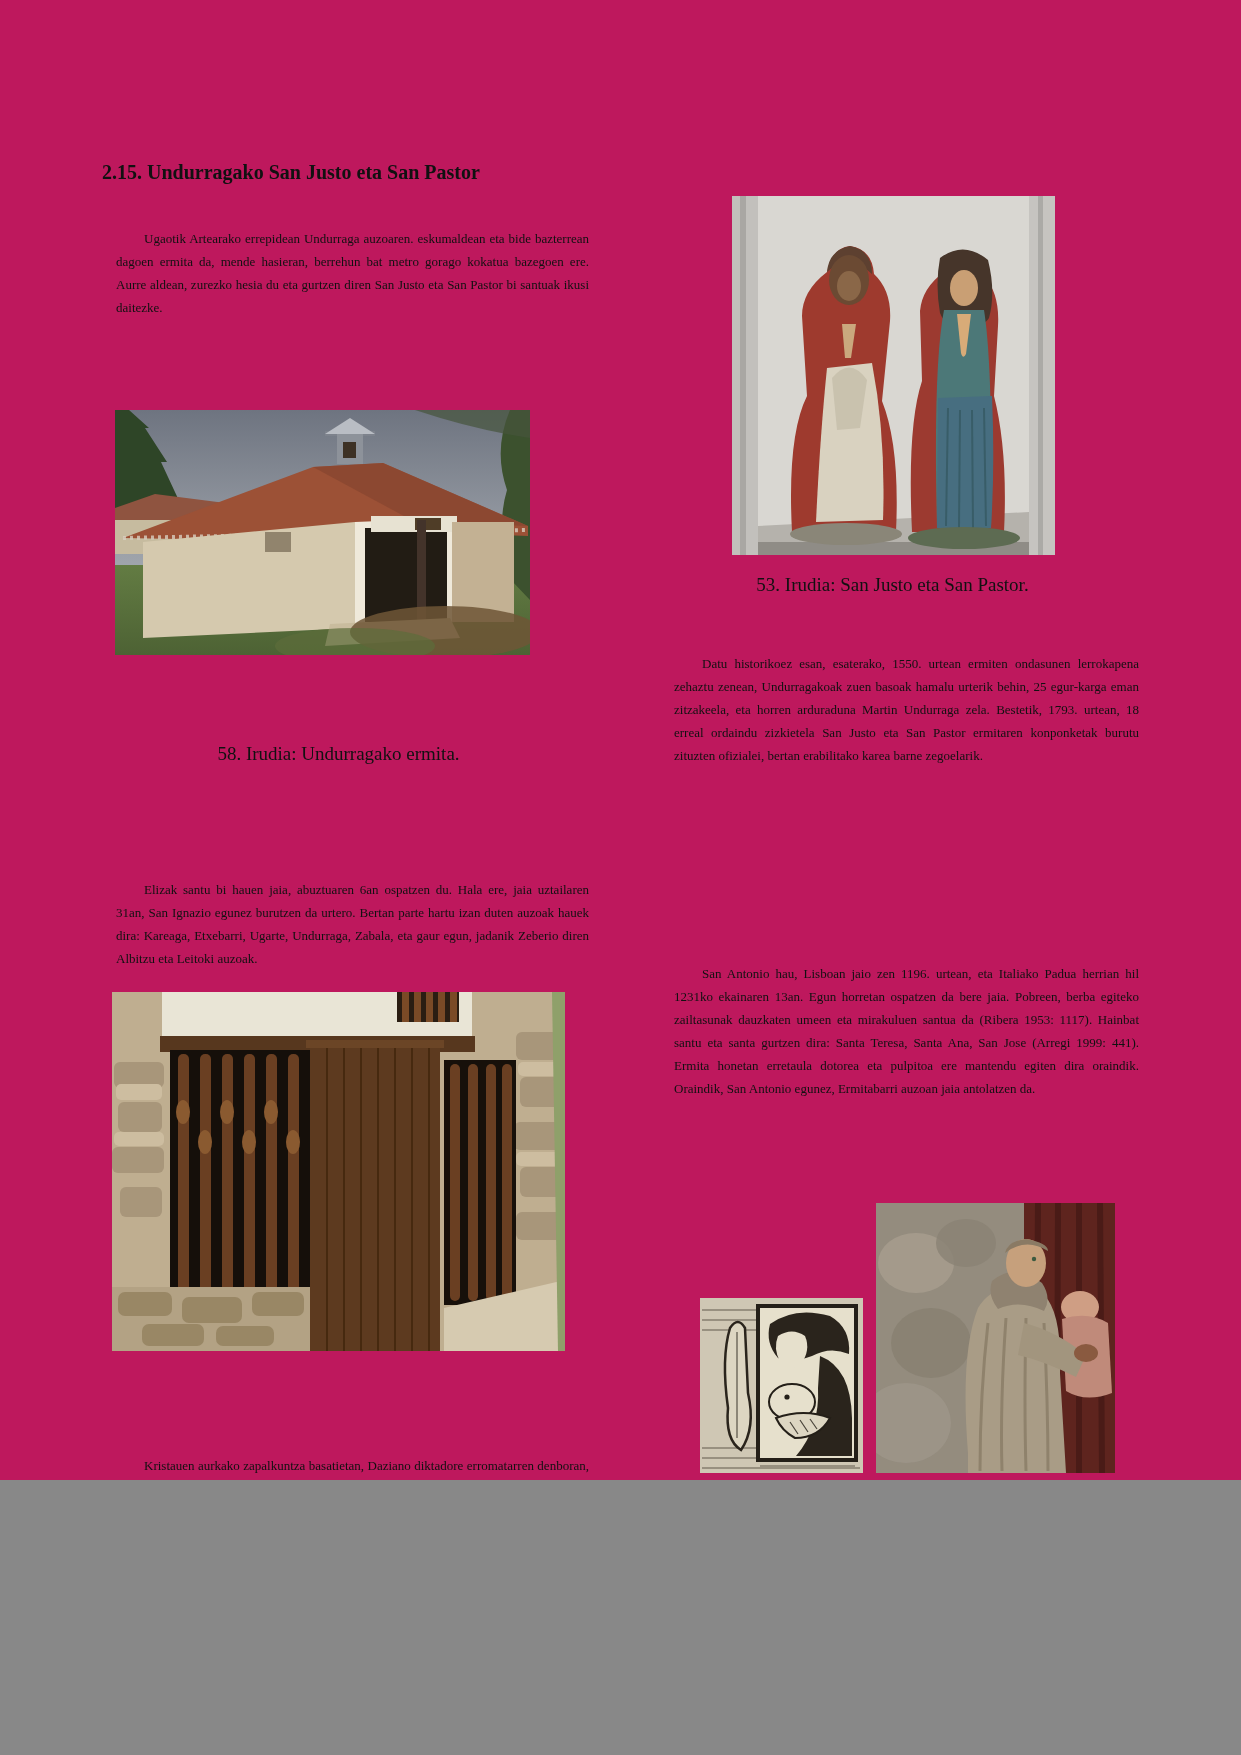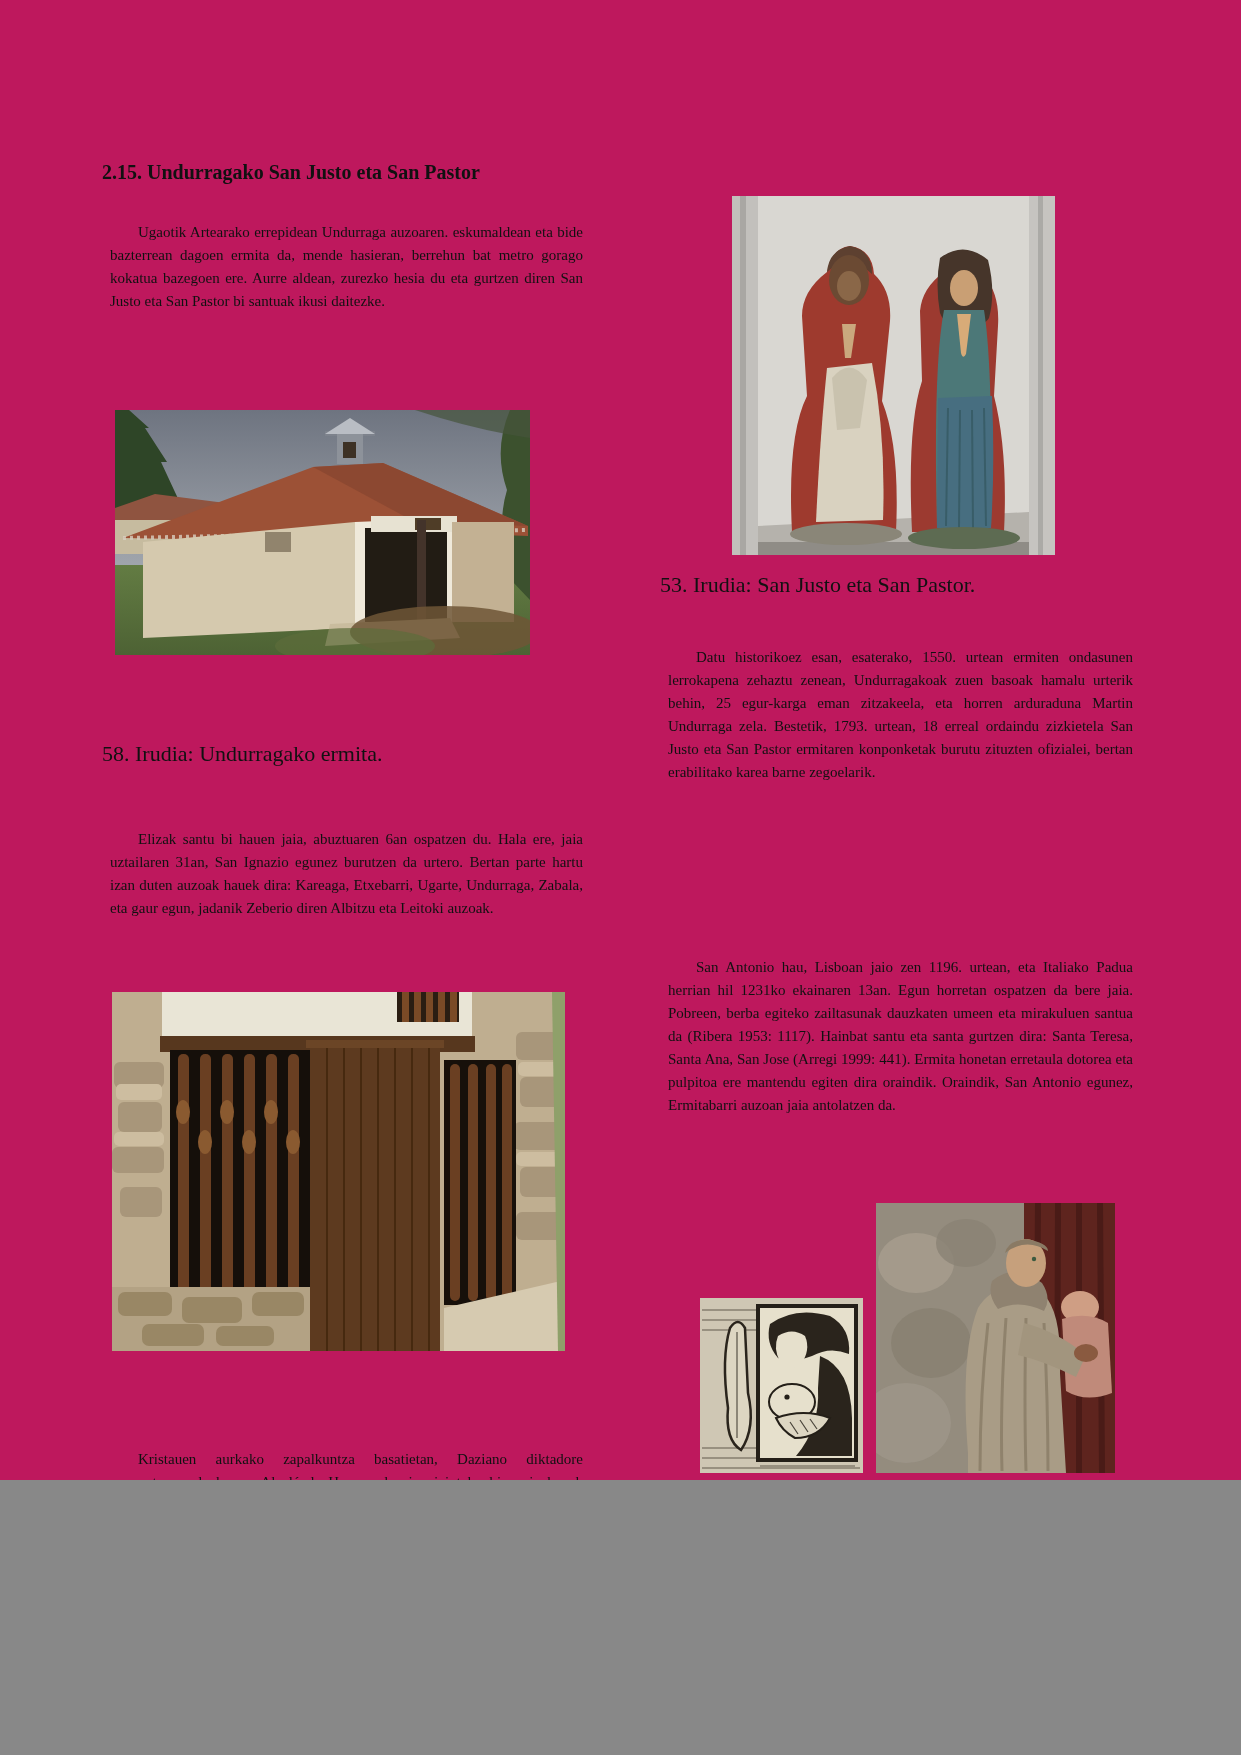--- a/index.html
+++ b/index.html
@@ -5,24 +5,24 @@
   html,body{margin:0;padding:0;background:#888;}
   .page{
     position:relative;width:1241px;height:1480px;margin:0 auto;
     background:#be185d;color:#111;
     font-family:"Liberation Serif","DejaVu Serif",serif;
     overflow:hidden;
   }
   .abs{position:absolute;}
   h2.heading{font-size:20px;font-weight:bold;margin:0;line-height:24px;}
   p.body{
-    font-size:15px;line-height:23px;margin:8px;
+    font-size:13px;line-height:23px;margin:14px;
     text-align:justify;text-indent:28px;
   }
-  .caption{font-size:22px;line-height:23px;text-align:left;}
+  .caption{font-size:19px;line-height:23px;text-align:center;}
   .photo{position:absolute;overflow:hidden;background:#ccc;}
   .photo svg{display:block;width:100%;height:100%;}
   .footer-text{font-size:18.5px;line-height:22px;white-space:nowrap;}
 </style>
 </head>
 <body>
 
 <div class="page">
 
   <h2 class="heading abs" style="left:102px;top:160px;width:473px;">2.15. Undurragako San Justo eta San Pastor</h2>
@@ -64,21 +64,21 @@
       <rect x="302" y="110" width="9" height="110" fill="#43332a"></rect>
       <rect x="150" y="122" width="26" height="20" fill="#5a4a38" opacity=".55"></rect>
       <polygon points="215,214 335,208 345,228 210,236" fill="#c9bc9e"></polygon>
       <ellipse cx="330" cy="222" rx="95" ry="26" fill="#6f5636" opacity=".85"></ellipse>
       <ellipse cx="240" cy="236" rx="80" ry="18" fill="#5d6c3a" opacity=".7"></ellipse>
     </svg>
   </div>
 
   <div class="caption abs" style="left:102px;top:742px;width:473px;">58. Irudia: Undurragako ermita.</div>
 
-  <p class="body abs" style="left:102px;top:820px;width:473px;">Elizak santu bi hauen jaia, abuztuaren 6an ospatzen du. Hala ere, jaia uztailaren 31an, San Ignazio egunez burutzen da urtero. Bertan parte hartu izan duten auzoak hauek dira: Kareaga, Etxebarri, Ugarte, Undurraga, Zabala, eta gaur egun, jadanik Zeberio diren Albitzu eta Leitoki auzoak.</p>
+  <p class="body abs" style="left:102px;top:864px;width:473px;">Elizak santu bi hauen jaia, abuztuaren 6an ospatzen du. Hala ere, jaia uztailaren 31an, San Ignazio egunez burutzen da urtero. Bertan parte hartu izan duten auzoak hauek dira: Kareaga, Etxebarri, Ugarte, Undurraga, Zabala, eta gaur egun, jadanik Zeberio diren Albitzu eta Leitoki auzoak.</p>
 
   <div class="photo" style="left:112px;top:992px;width:453px;height:359px;">
     <svg viewBox="0 0 453 359" preserveAspectRatio="none">
       <rect width="453" height="359" fill="#bfae90"></rect>
       <g fill="#a8967a">
         <rect x="2" y="70" width="50" height="26" rx="6"></rect>
           <rect x="6" y="110" width="44" height="30" rx="6"></rect>
         <rect x="0" y="155" width="52" height="26" rx="6"></rect>
           <rect x="8" y="195" width="42" height="30" rx="6"></rect>
         <rect x="404" y="40" width="46" height="28" rx="6"></rect>

